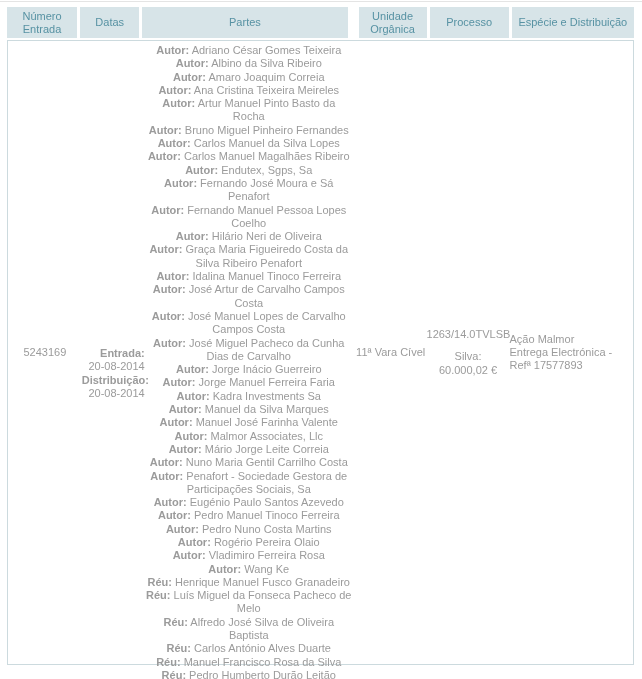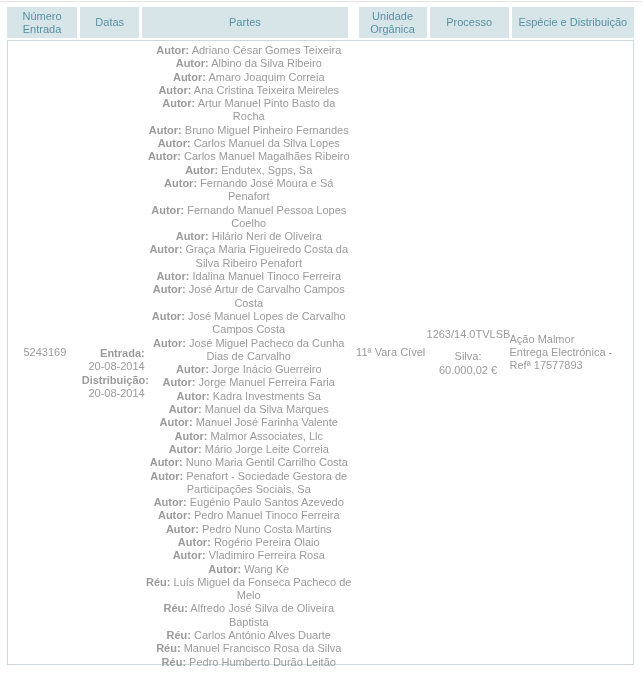--- a/index.html
+++ b/index.html
@@ -96,20 +96,21 @@
         <div class="parte-line"><b>Autor:</b> Malmor Associates, Llc</div>
         <div class="parte-line"><b>Autor:</b> Mário Jorge Leite Correia</div>
         <div class="parte-line"><b>Autor:</b> Nuno Maria Gentil Carrilho Costa</div>
         <div class="parte-line"><b>Autor:</b> Penafort - Sociedade Gestora de Participações Sociais, Sa</div>
         <div class="parte-line"><b>Autor:</b> Eugénio Paulo Santos Azevedo</div>
         <div class="parte-line"><b>Autor:</b> Pedro Manuel Tinoco Ferreira</div>
         <div class="parte-line"><b>Autor:</b> Pedro Nuno Costa Martins</div>
         <div class="parte-line"><b>Autor:</b> Rogério Pereira Olaio</div>
         <div class="parte-line"><b>Autor:</b> Vladimiro Ferreira Rosa</div>
         <div class="parte-line"><b>Autor:</b> Wang Ke</div>
+        <div class="parte-line"><b>Réu:</b> Henrique Manuel Fusco Granadeiro</div>
         <div class="parte-line"><b>Réu:</b> Luís Miguel da Fonseca Pacheco de Melo</div>
         <div class="parte-line"><b>Réu:</b> Alfredo José Silva de Oliveira Baptista</div>
         <div class="parte-line"><b>Réu:</b> Carlos António Alves Duarte</div>
         <div class="parte-line"><b>Réu:</b> Manuel Francisco Rosa da Silva</div>
         <div class="parte-line"><b>Réu:</b> Pedro Humberto Durão Leitão</div>
       </div>
 
     <div class="bcell bw4">11ª Vara Cível</div>
 
     <div class="bcell bw5">

